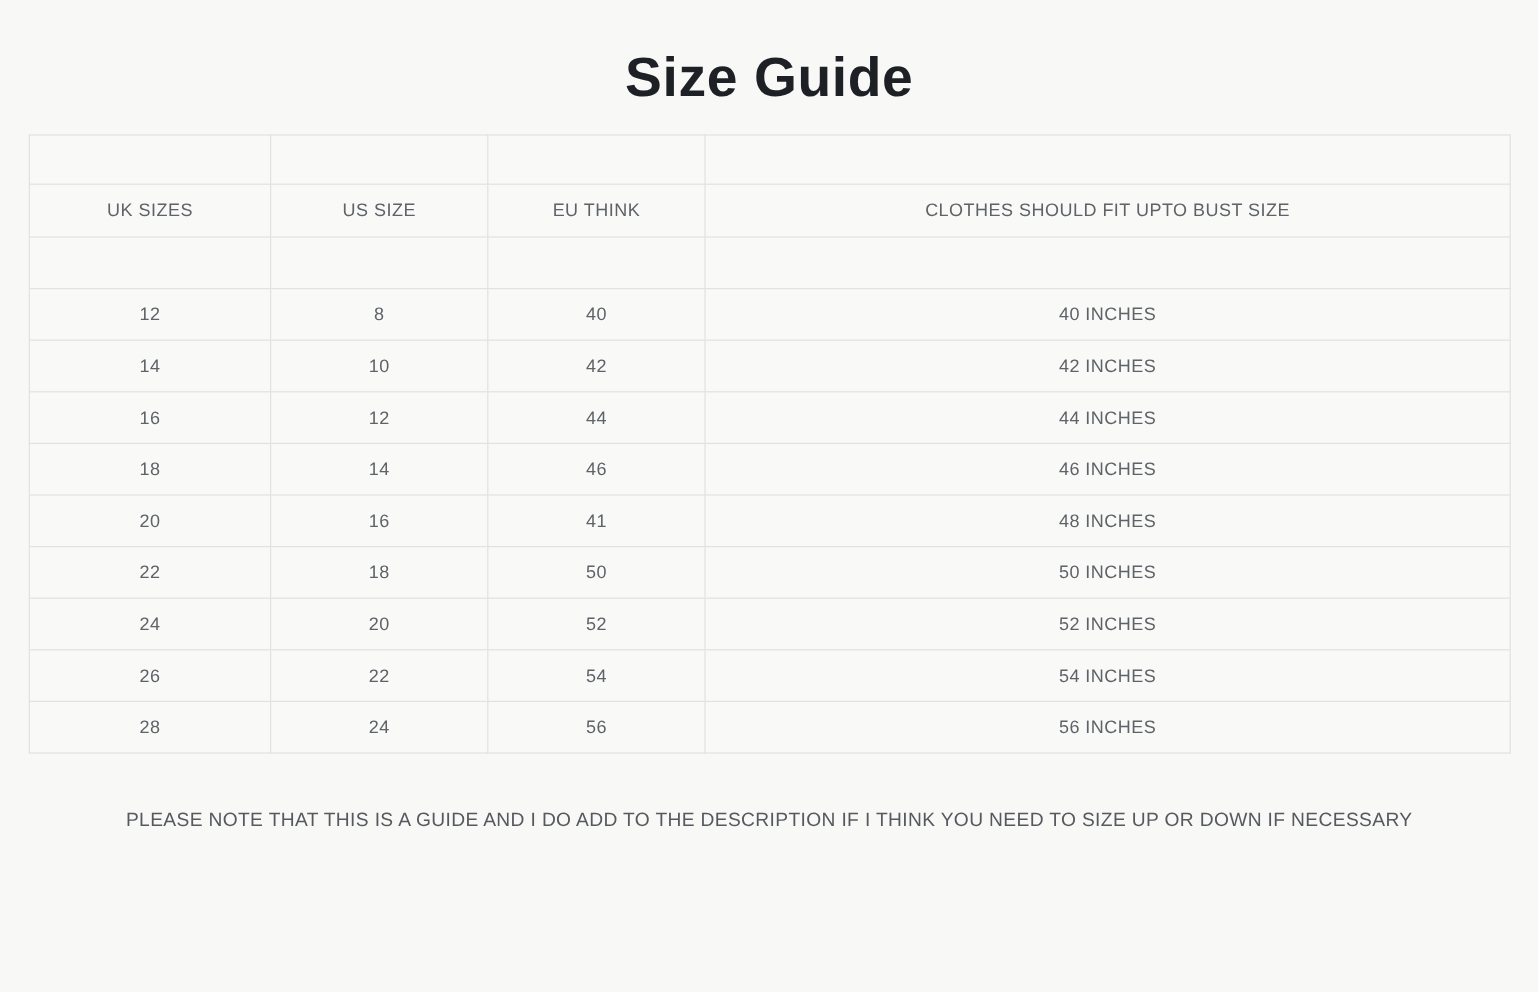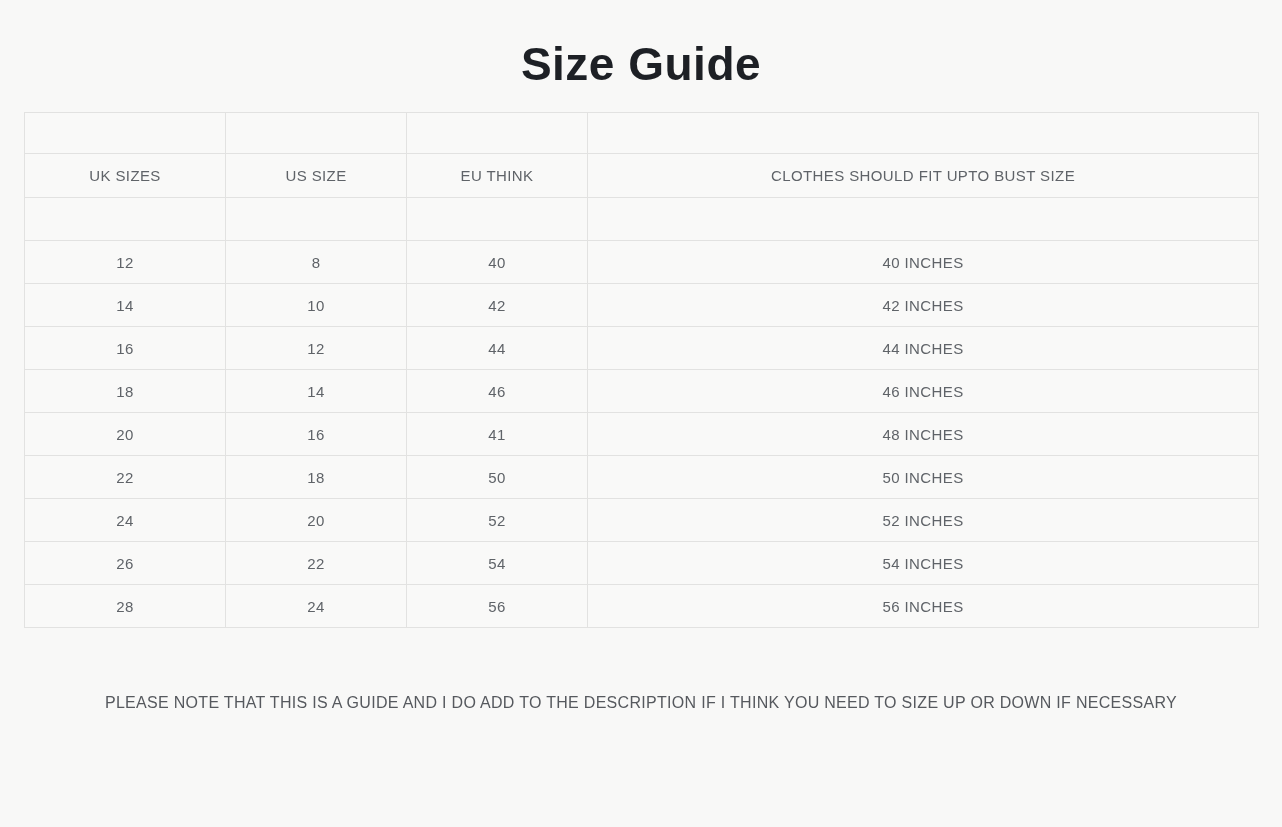--- a/index.html
+++ b/index.html
@@ -40,21 +40,21 @@
     font-size: 15px;
     font-weight: 400;
     letter-spacing: 0.4px;
     padding: 0;
     height: 43px;
   }
   tr.spacer-row-top td { height: 41px; }
   tr.header-row th { height: 44px; }
   tr.spacer-row td { height: 43px; }
   .size-note {
-    margin: 66px 0 0 0;
+    margin: 47px 0 0 0;
     text-align: center;
     color: #56595e;
     font-size: 16px;
     letter-spacing: 0.3px;
   }
 </style>
 </head>
 <body>
 
 <h1 class="page-title">Size Guide</h1>

